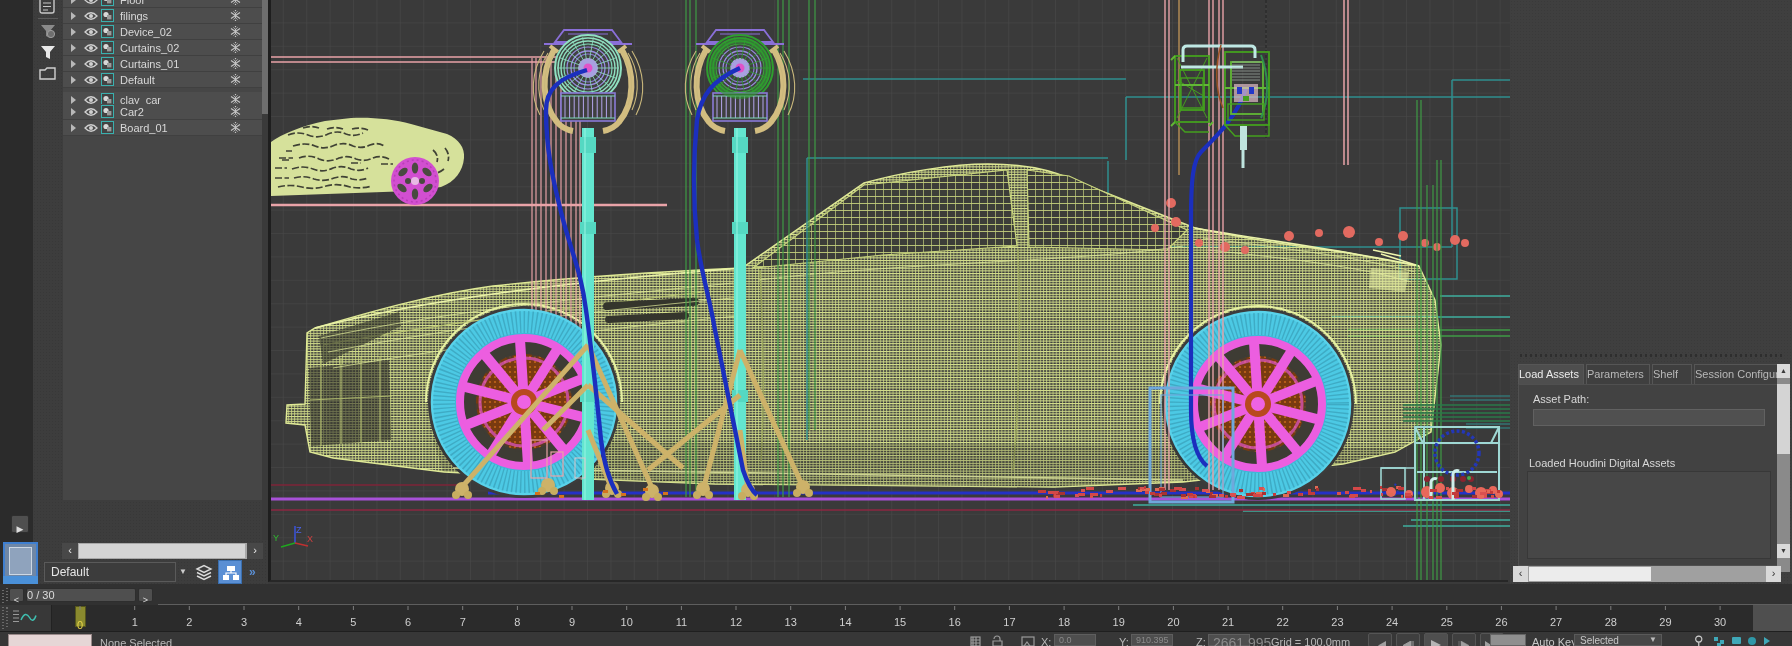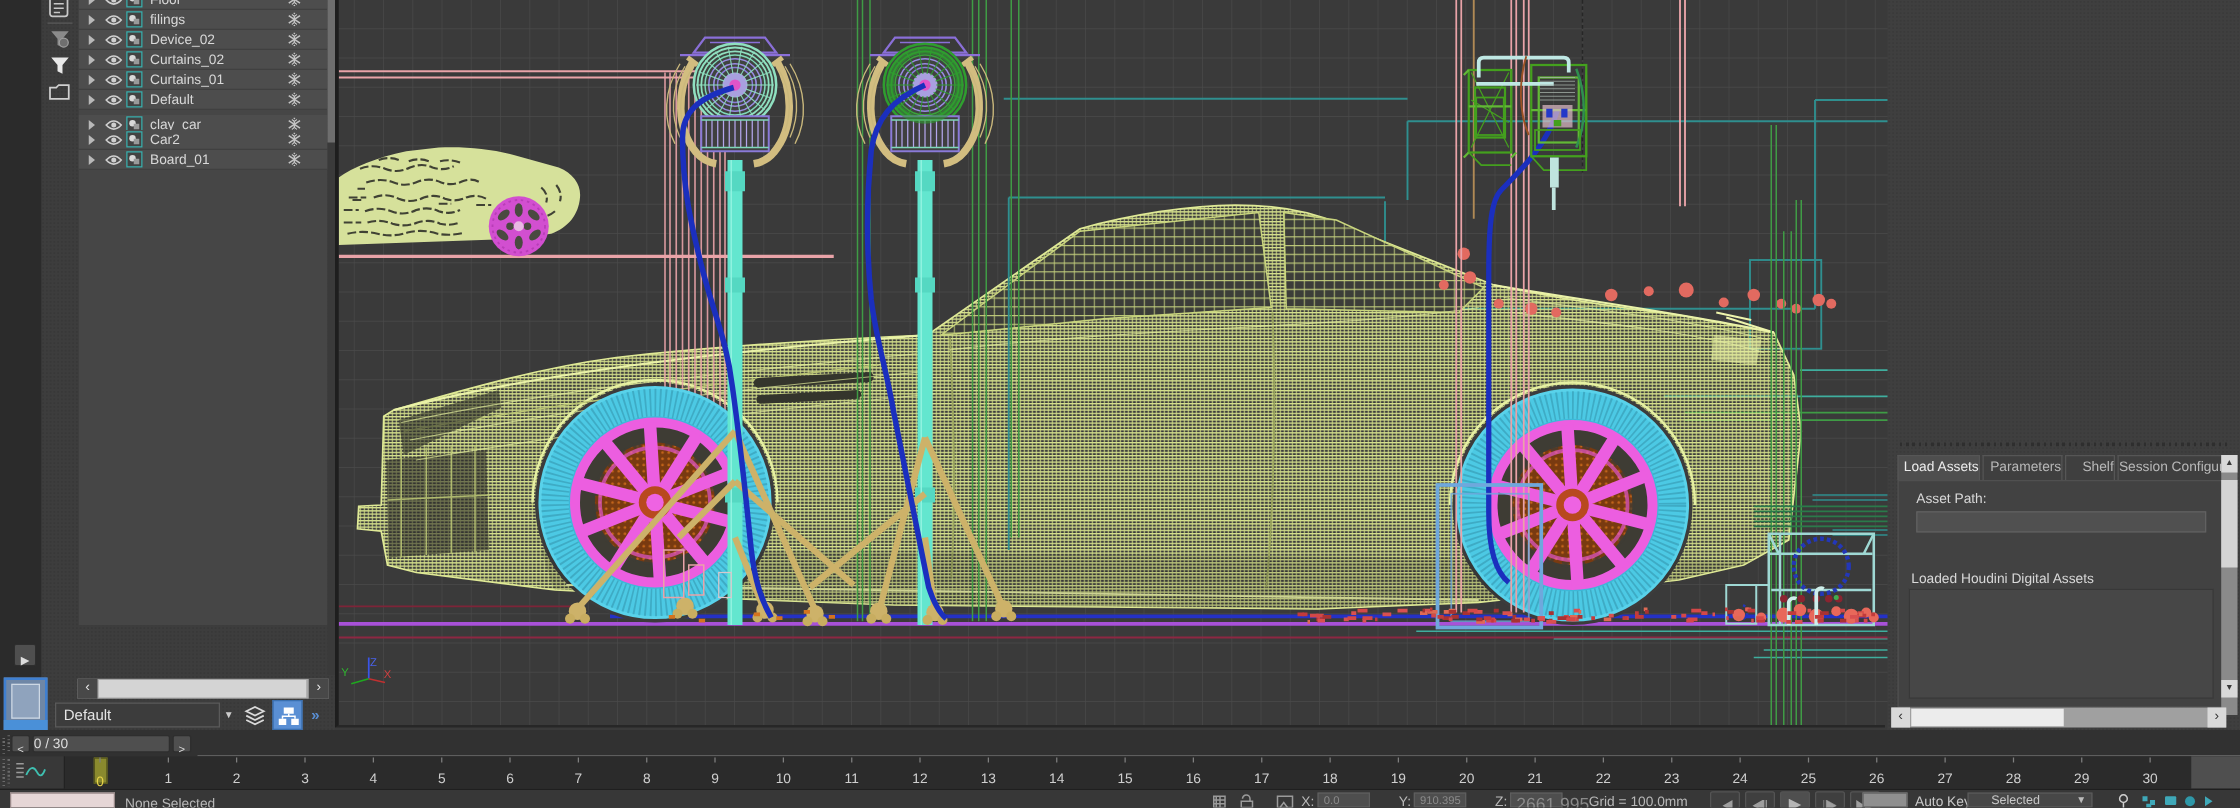--- a/index.html
+++ b/index.html
@@ -20,21 +20,21 @@
 #bigbluebar{position:absolute;left:-2px;bottom:-2px;width:35px;height:8px;background:#4a90d8}
 #hscroll{position:absolute;left:62px;top:543px;width:201px;height:16px;background:#a8a8a8}
 .sbtn{position:absolute;top:0;width:16px;height:16px;background:#484848;color:#e8e8e8;font-size:11px;text-align:center;line-height:14px}
 #hthumb{position:absolute;left:17px;top:1px;width:166px;height:14px;background:#d4d4d4}
 #defcombo{position:absolute;left:44px;top:562px;width:132px;height:20px;background:#3c3c3c;border:1px solid #5a5a5a;color:#e5e5e5;font-size:12px;padding:2px 0 0 6px}
 #defarrow{position:absolute;left:179px;top:567px;color:#ccc;font-size:8px}
 #hierbtn{position:absolute;left:218px;top:560px;width:24px;height:24px;background:#5a8fd4;border:1px solid #3a6faf;padding:2px 0 0 2px}
 #viewport{position:absolute;left:268px;top:0;width:1240px;height:582px;background:#3a3a3a;border-left:3px solid #1e1e1e;border-bottom:2px solid #272727}
 #rpanel{position:absolute;left:1510px;top:0;width:282px;height:584px;background:#3f3f3f;background-image:radial-gradient(#3a3a3a 0.6px,transparent 0.6px);background-size:3px 3px}
 #rgrip{position:absolute;left:10px;top:354px;width:262px;height:3px;background:repeating-linear-gradient(90deg,#2e2e2e 0 2px,transparent 2px 5px)}
-.rtab{position:absolute;top:364px;height:20px;background:#3f3f3f;border:1px solid #565656;border-bottom:none;color:#b8b8b8;font-size:11px;text-align:right;padding-top:3px;white-space:nowrap;overflow:hidden}
+.rtab{position:absolute;top:364px;height:20px;background:#3f3f3f;border:1px solid #565656;border-bottom:none;color:#b8b8b8;font-size:11px;text-align:left;padding-top:3px;white-space:nowrap;overflow:hidden}
 .rtab.active{background:#4e4e4e;color:#ececec}
 #rcontent{position:absolute;left:8px;top:384px;width:260px;height:182px;background:#424242;border:1px solid #505050}
 #assetfield{position:absolute;left:14px;top:24px;width:232px;height:17px;background:#505050;border:1px solid #616161}
 #hdabox{position:absolute;left:8px;top:86px;width:244px;height:88px;background:#474747;border:1px solid #383838}
 #rvscroll{position:absolute;left:267px;top:364px;width:13px;height:208px;background:#8a8a8a}
 .rvbtn{position:absolute;left:0;width:13px;height:14px;background:#d9d9d9;color:#3a3a3a;font-size:7px;text-align:center;line-height:14px}
 #rvthumb{position:absolute;left:0;top:20px;width:13px;height:70px;background:#d4d4d4}
 #rhscroll{position:absolute;left:3px;top:566px;width:268px;height:16px;background:#a0a0a0}
 .rhbtn{position:absolute;top:0;width:15px;height:16px;background:#d9d9d9;color:#333;font-size:11px;text-align:center;line-height:14px}
 #rhthumb{position:absolute;left:16px;top:1px;width:122px;height:14px;background:#ececec}
@@ -989,21 +989,21 @@
         <path d="M1 0L11 5 1 10Z" fill="#b5b5b5"></path>
       </svg></div>
  <div class="pbtn" style="left:1452px"><svg width="14" height="9" viewBox="0 0 14 9">
         <path d="M2 0v9M4 0L12 4.5 4 9Z" fill="#9f9f9f" stroke="#9f9f9f" stroke-width="0.5"></path>
       </svg></div>
  <div class="pbtn" style="left:1480px"><svg width="16" height="9" viewBox="0 0 16 9">
         <path d="M1 0L8 4.5 1 9ZM8 0L15 4.5 8 9Z" fill="#9f9f9f"></path>
       </svg></div>
  <div style="position:absolute;left:1490px;top:2px;width:36px;height:12px;background:#8f8f8f;border:1px solid #666"></div>
  <span style="position:absolute;left:1532px;top:4px;color:#c8c8c8;font-size:11px">Auto Key</span>
- <div style="position:absolute;left:1574px;top:2px;width:100px;height:12px;background:#474747;border:1px solid #5a5a5a;color:#c8c8c8;font-size:10px;padding-left:18px">Selected <span style="position:absolute;right:4px;font-size:8px;color:#bbb">▼</span></div>
+ <div style="position:absolute;left:1574px;top:2px;width:88px;height:12px;background:#474747;border:1px solid #5a5a5a;color:#c8c8c8;font-size:10px;padding-left:5px">Selected <span style="position:absolute;right:4px;font-size:8px;color:#bbb">▼</span></div>
  <span style="position:absolute;left:1694px;top:1px;color:#cfcfcf;font-size:13px">⚲</span>
  <svg width="70" height="13" viewBox="0 0 70 13" style="position:absolute;left:1712px;top:2px">
       <g fill="#3fa8b8">
         <rect x="2" y="3" width="4" height="4"></rect>
         <rect x="8" y="6" width="4" height="4"></rect>
         <rect x="5" y="9" width="4" height="3"></rect>
         <rect x="20" y="3" width="9" height="7" rx="1"></rect>
         <circle cx="40" cy="7" r="4" fill="#2f98a8"></circle>
         <path d="M52 3l6 4-6 4z"></path>
       </g>

